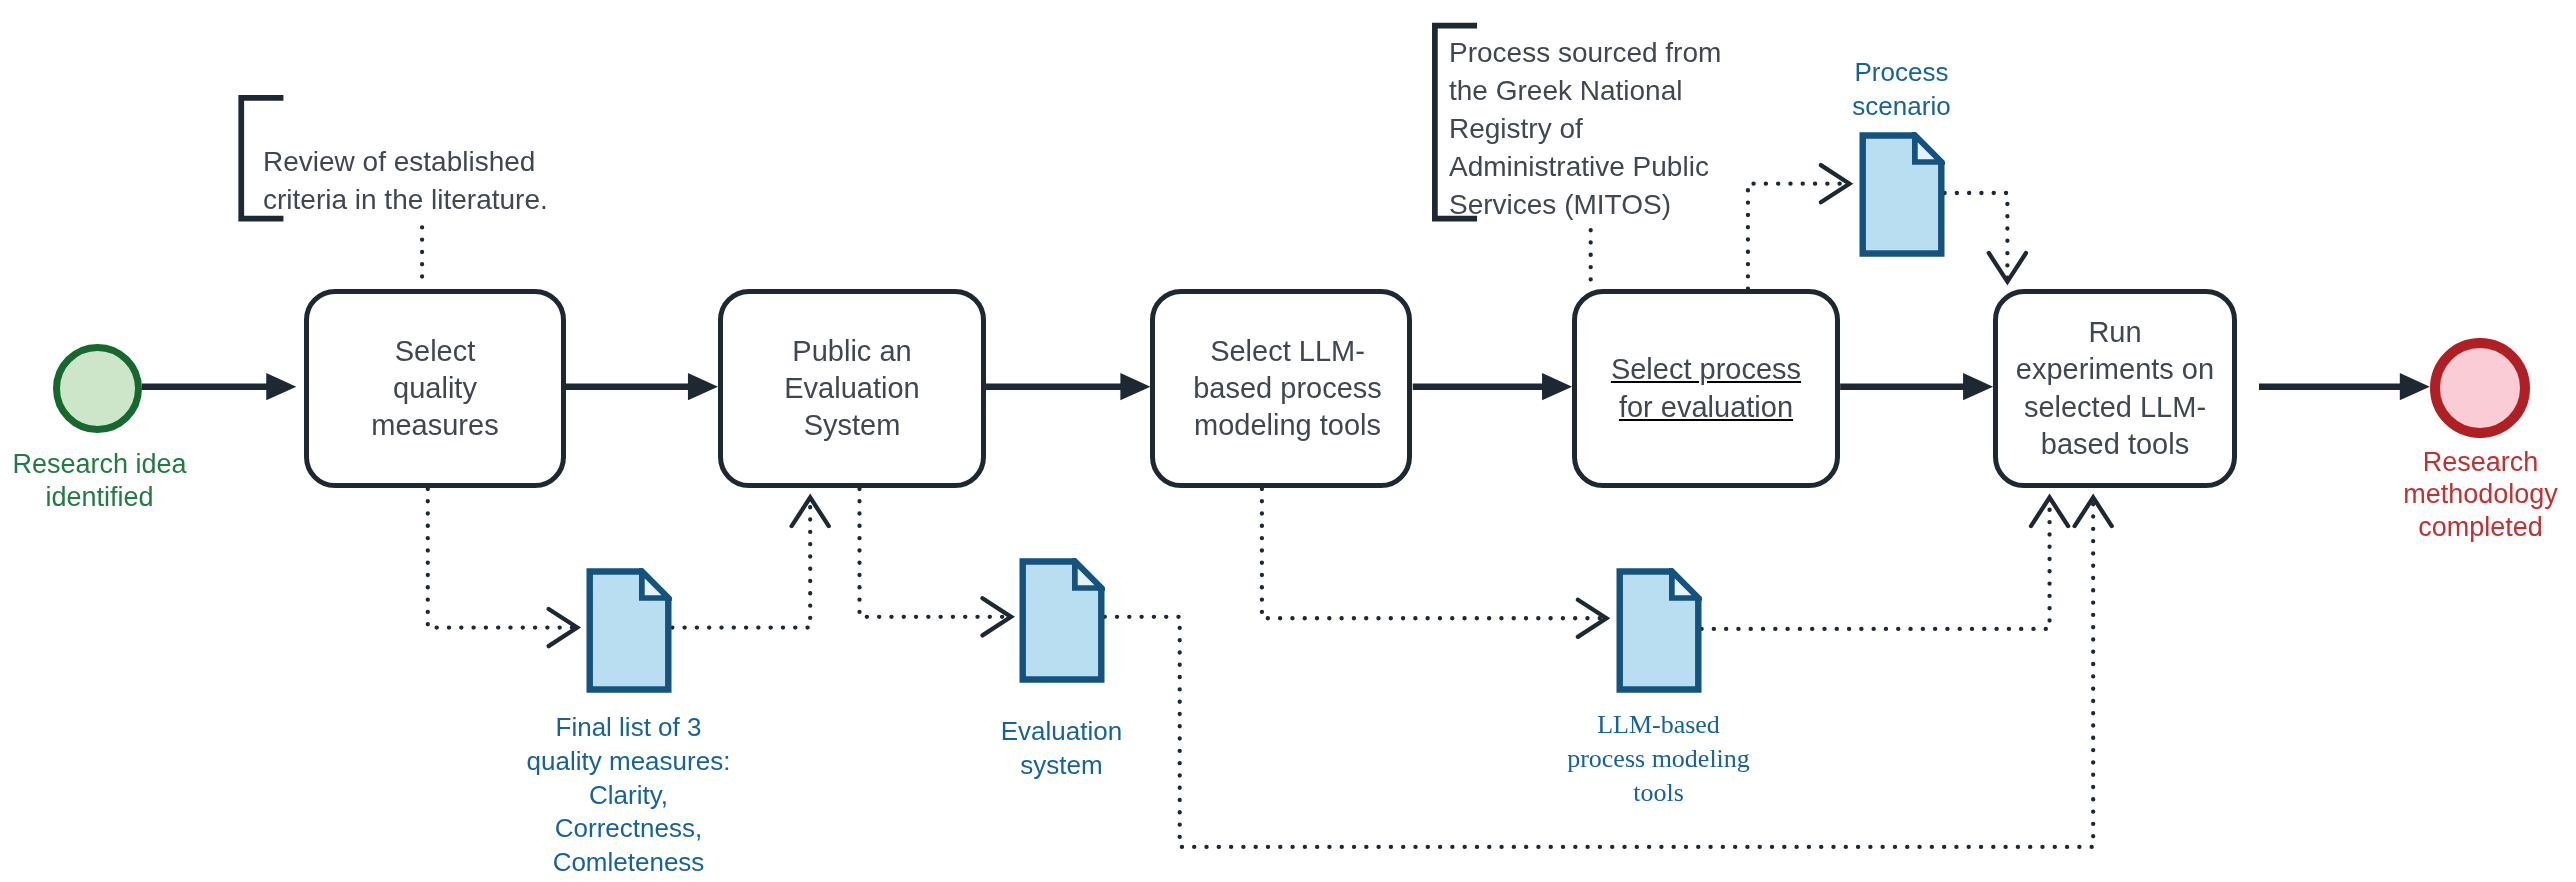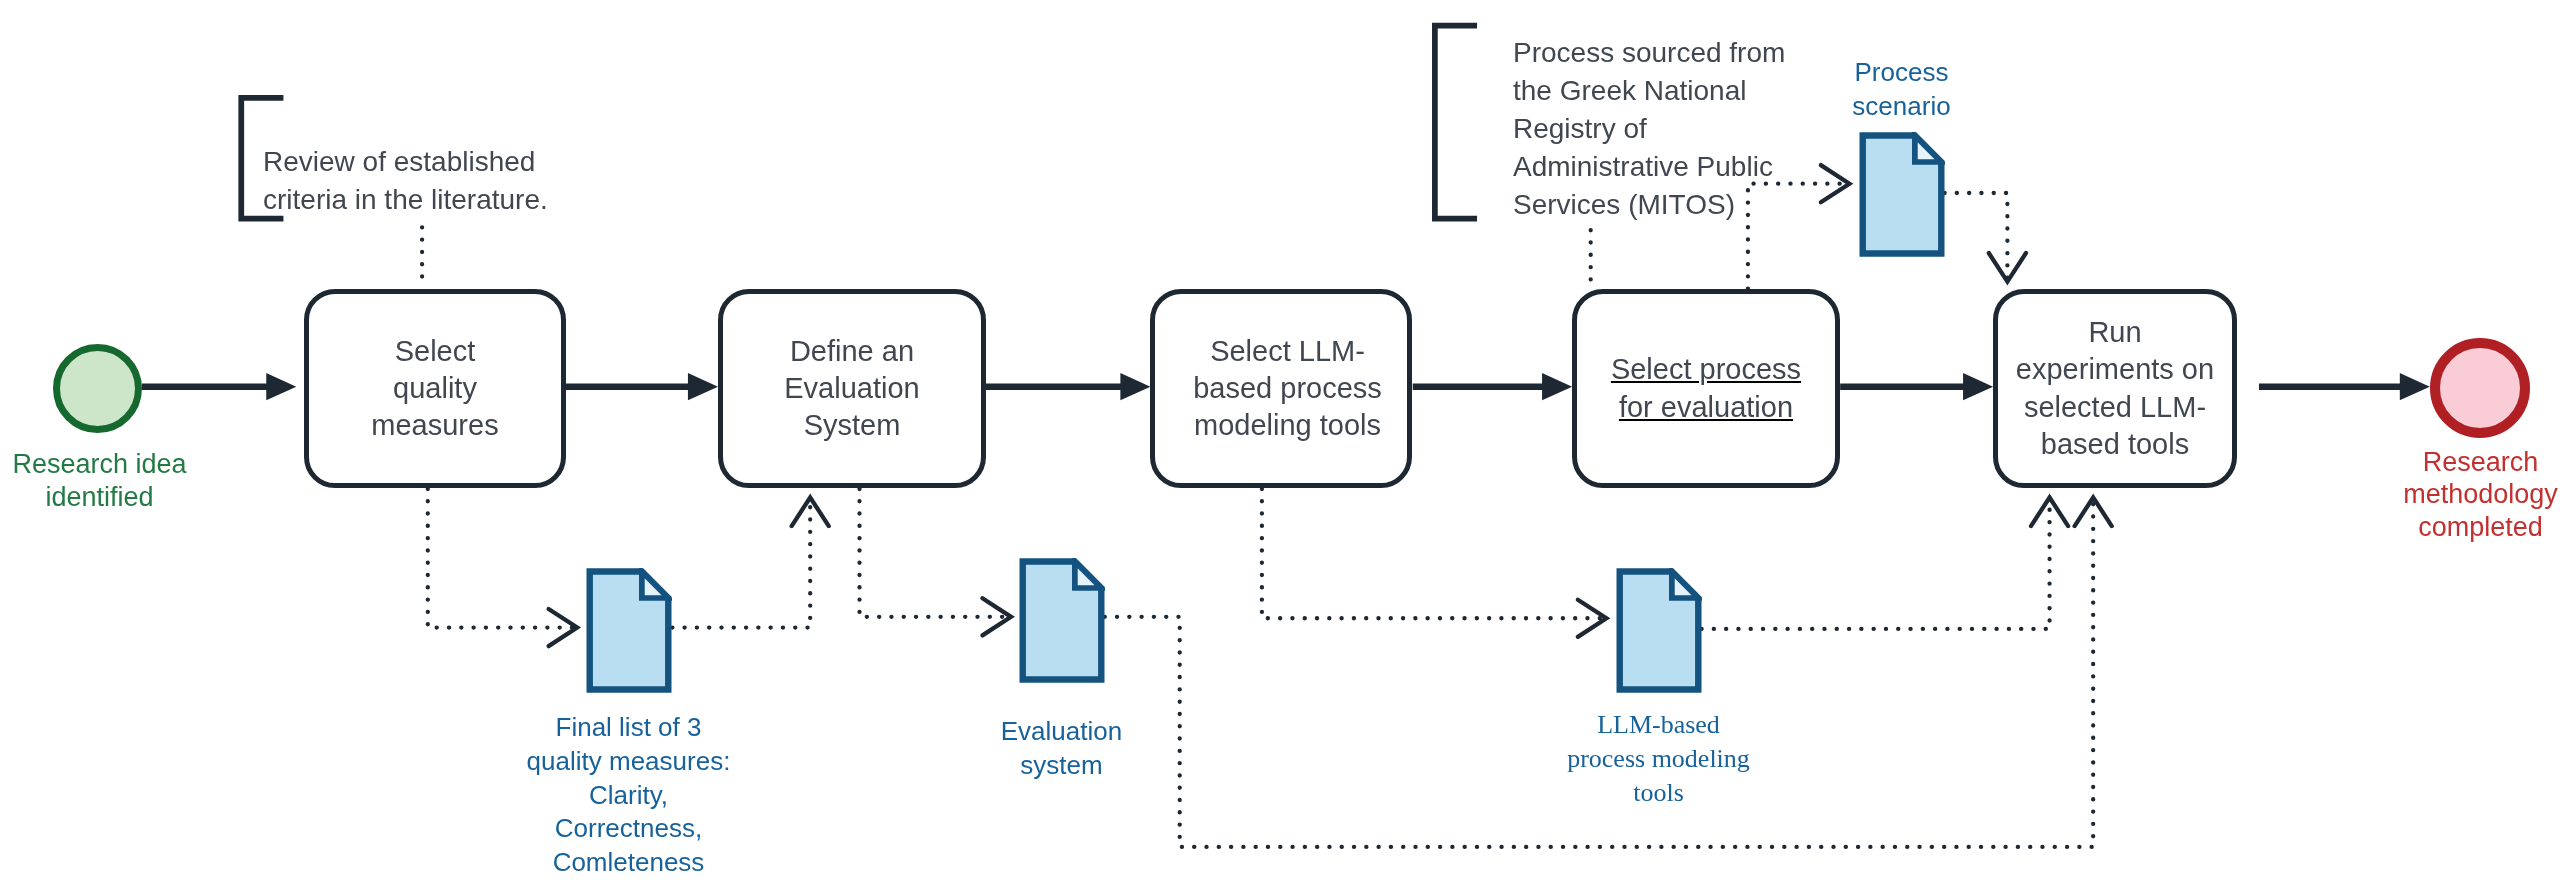--- a/index.html
+++ b/index.html
@@ -94,21 +94,21 @@
   <div class="event event-start"></div>
   <div class="lbl lbl-center lbl-green" style="left:-79px;top:448px;width:357px;">Research idea
 identified</div>
 
   <div class="task" style="left:296px;width:262px;margin-left:8px;">
     <span>Select
 quality
 measures</span>
   </div>
   <div class="task" style="left:718px;width:268px;">
-    <span>Define an
+    <span>Public an
 Evaluation
 System</span>
   </div>
   <div class="task" style="left:1150px;width:262px;padding-left:13px;">
     <span>Select LLM-
 based process
 modeling tools</span>
   </div>
   <div class="task" style="left:1572px;width:268px;text-decoration:underline;">
     <span>Select process
@@ -161,20 +161,20 @@
     <svg width="86" height="125" viewBox="0 0 120 175">
       <path class="doc-body" d="M5,5 H78 L115,42 V170 H5 Z"></path>
       <path class="doc-fold" d="M78,5 V42 H115 Z"></path>
     </svg>
   </div>
   <div class="lbl lbl-center lbl-blue" style="left:1723px;top:56px;width:357px;">Process
 scenario</div>
 
   <div class="lbl lbl-note" style="left:263px;top:107px;width:443px;margin-top:36px;">Review of established
 criteria in the literature.</div>
-  <div class="lbl lbl-note" style="left:1513px;top:34px;width:372px;">Process sourced from
+  <div class="lbl lbl-note" style="left:1449px;top:34px;width:372px;">Process sourced from
 the Greek National
 Registry of
 Administrative Public
 Services (MITOS)</div>
 
 </div>
 
 
 </body></html>

